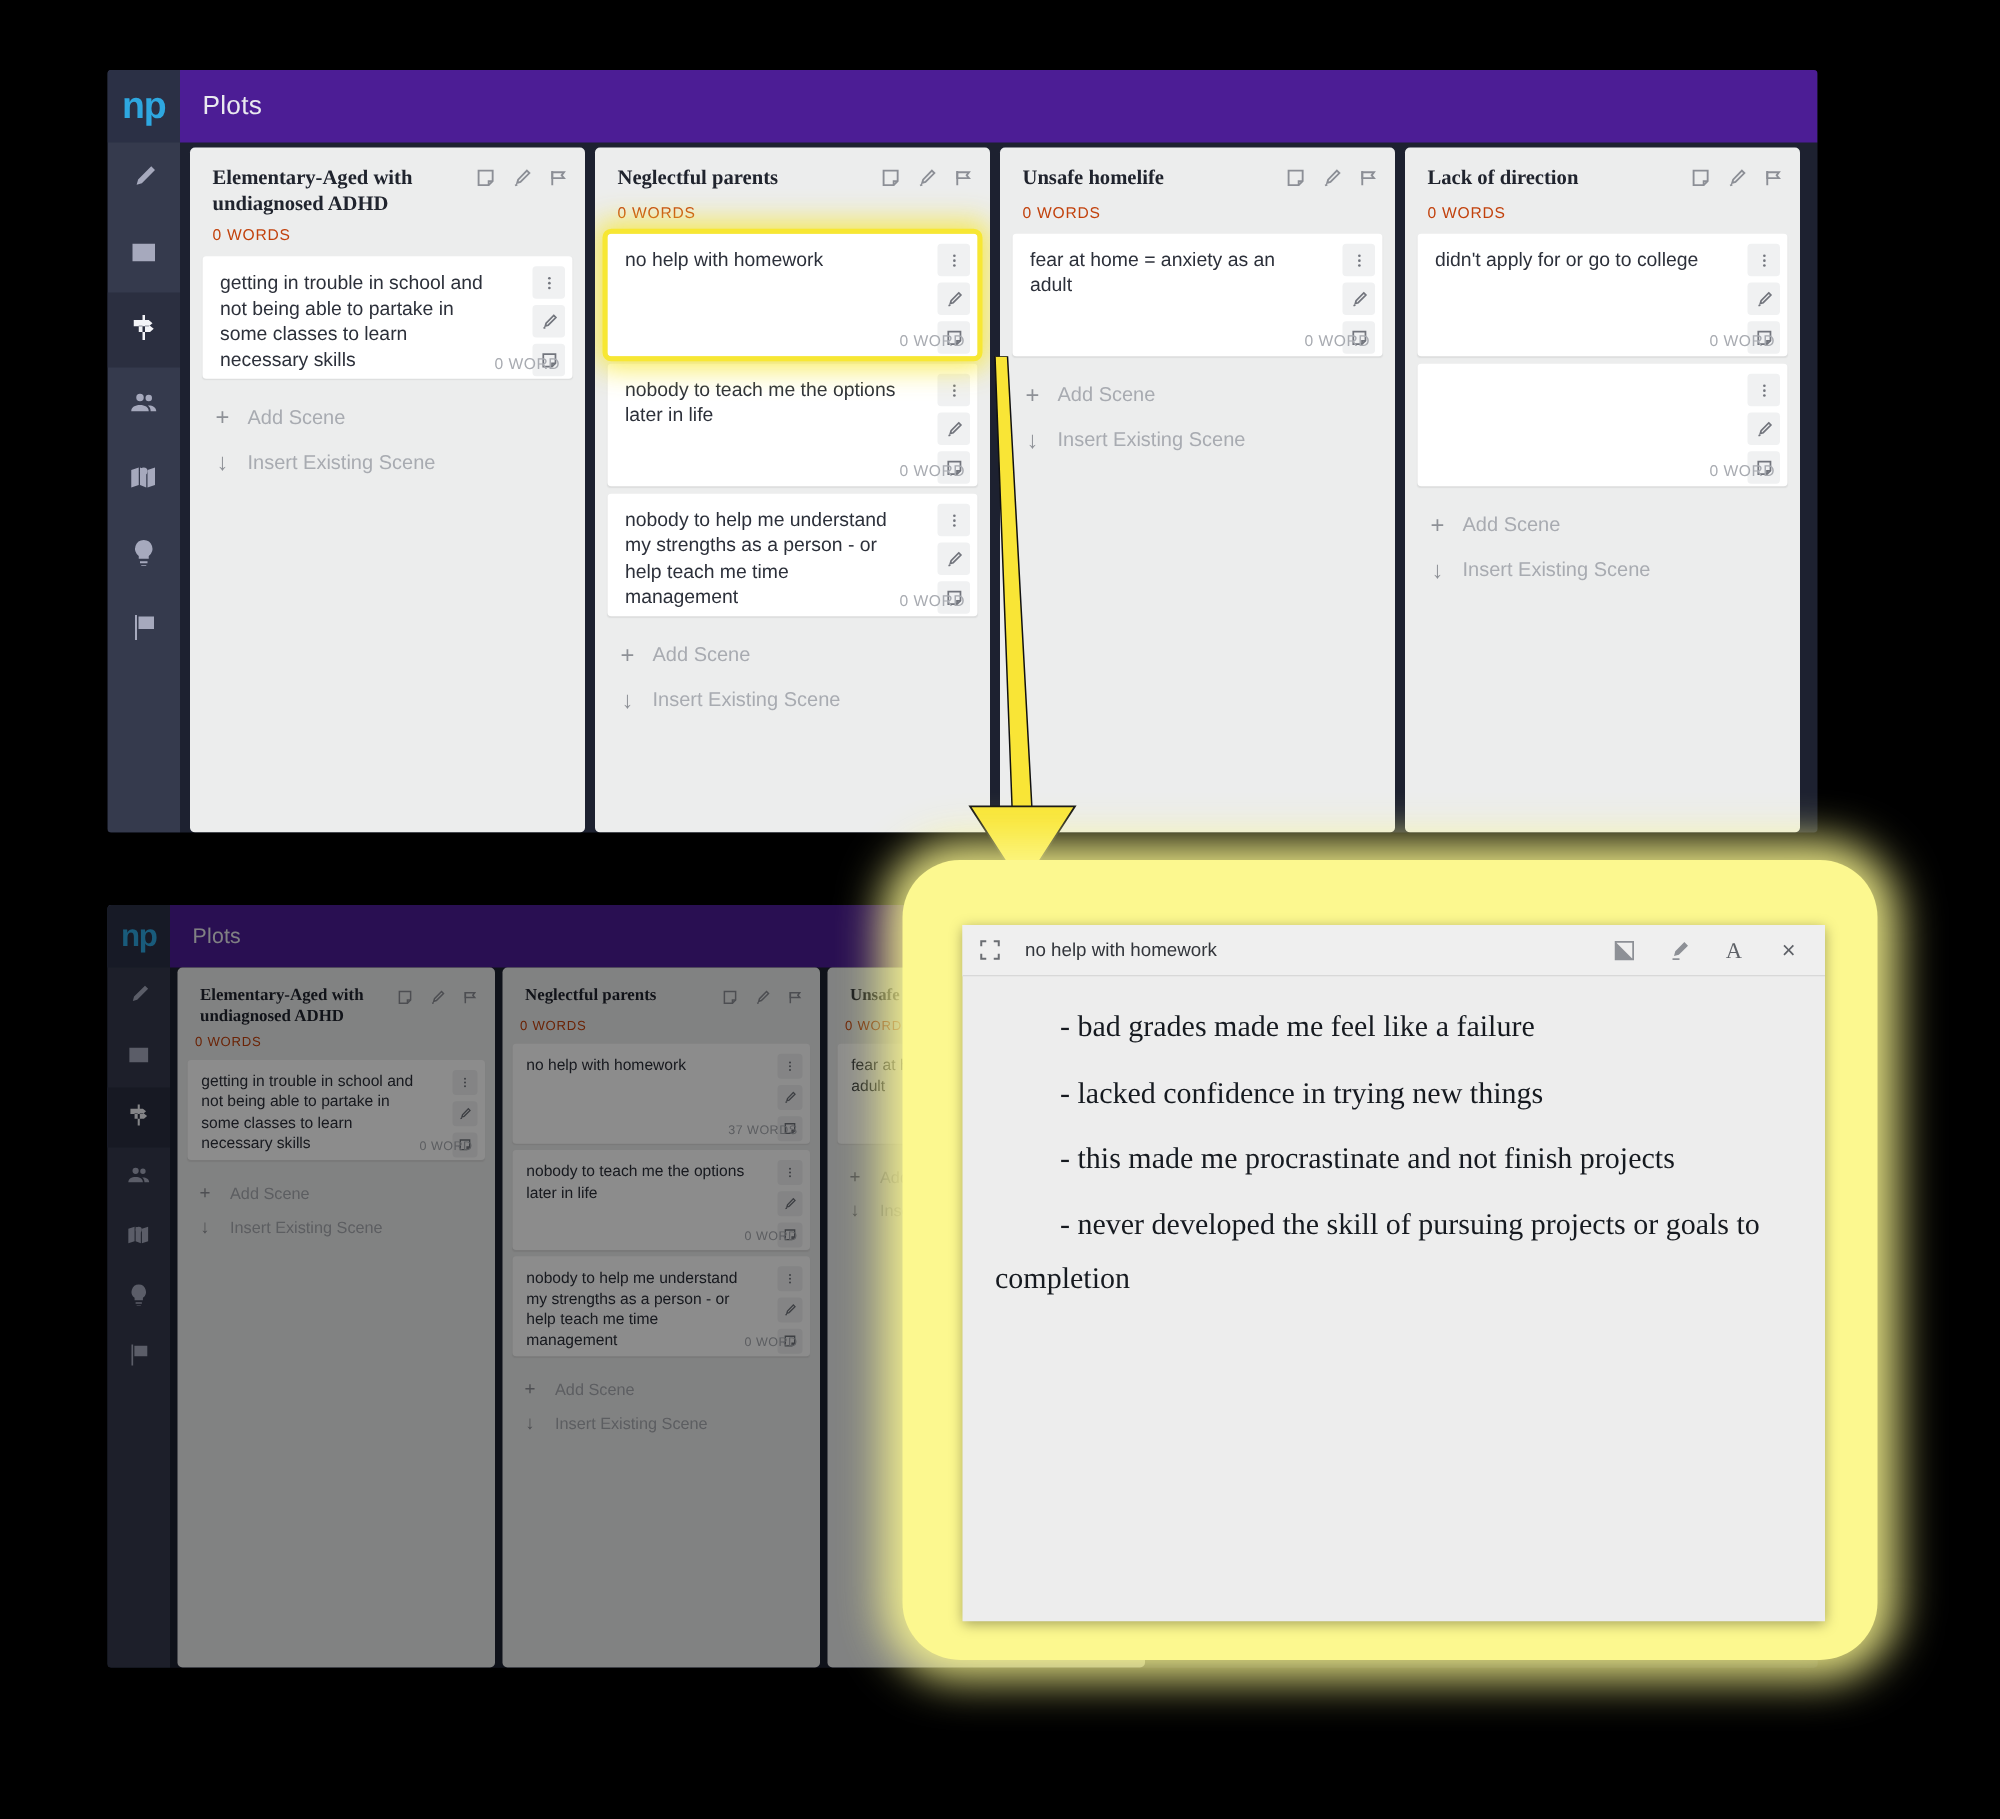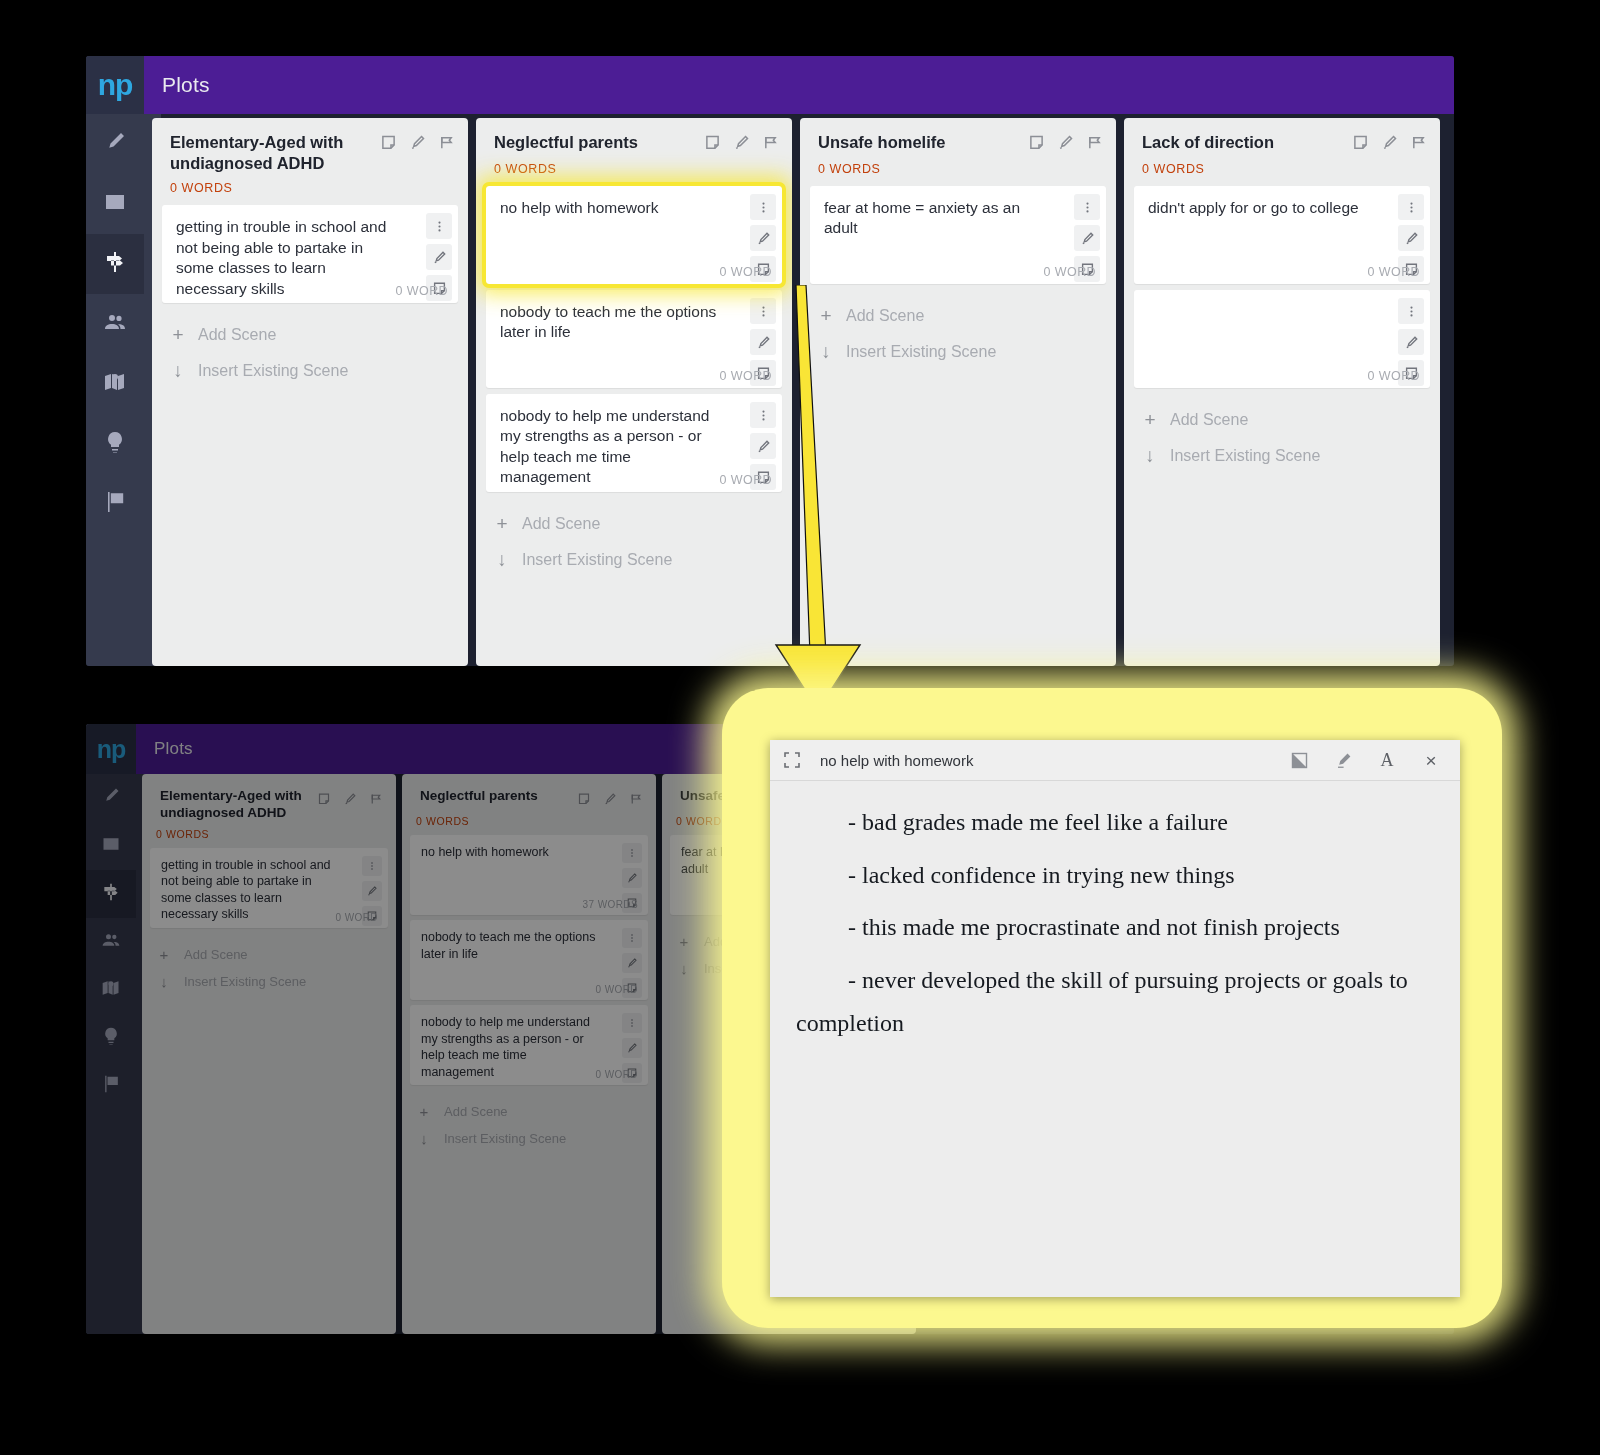--- a/index.html
+++ b/index.html
@@ -2,41 +2,41 @@
 <html><head>
 <meta charset="utf-8">
 <style>
   html,body{margin:0;padding:0;background:#000;}
   body{width:1600px;height:1455px;position:relative;overflow:hidden;
        font-family:"Liberation Sans", sans-serif;}
 
   
   .window{position:absolute;background:#1d2130;overflow:hidden;}
 
-  .wb-sidebar{position:absolute;left:0;top:0;bottom:0;width:58px;background:#353a4d;padding-left:17px;}
+  .wb-sidebar{position:absolute;left:0;top:0;bottom:0;width:58px;background:#353a4d;}
   .wb-logo{position:absolute;left:0;top:0;width:58px;height:58px;display:flex;
            align-items:center;justify-content:center;background:#2b3045;}
   .wb-logo span{color:#2ea7e0;font-size:30px;font-weight:700;letter-spacing:-1px;line-height:1;}
   .nav-list{position:absolute;top:58px;left:0;width:58px;}
   .nav-item{width:58px;height:60px;display:flex;align-items:center;justify-content:center;cursor:pointer;}
   .nav-item.active{background:#2b2f40;}
   .nav-item svg{width:24px;height:24px;fill:#a6a9bd;}
   .nav-item.active svg{fill:#f2f3f7;}
 
   .wb-topbar{position:absolute;left:58px;top:0;right:0;height:58px;background:#4c1d95;
              display:flex;align-items:center;}
   .wb-title{color:#e9eaef;font-size:21px;padding-left:18px;letter-spacing:.2px;}
 
   .board{position:absolute;left:58px;top:58px;right:0;bottom:0;display:flex;gap:8px;padding-left:8px;}
 
   
   .col{background:#eceded;border-radius:4px;flex:0 0 auto;display:flex;flex-direction:column;
        overflow:hidden;}
   .col-head{display:flex;align-items:flex-start;padding:14px 14px 2px 18px;gap:8px;}
-  .col-title{flex:1;font-size:16.5px;font-weight:700;color:#20242e;line-height:1.25;}
+  .col-title{flex:1;font-size:16.5px;font-weight:700;color:#20242e;line-height:1.25;font-family:Liberation Serif, serif;}
   .col-head-icons{display:flex;gap:14px;padding-top:3px;}
   .col-head-icons svg{width:15px;height:15px;fill:none;stroke:#8c8f96;stroke-width:1.6;}
   .col-words{padding:6px 18px 10px 18px;font-size:12.5px;color:#c2410c;letter-spacing:.6px;}
 
   .scene{background:#fff;margin:0 10px 6px 10px;border-radius:3px;position:relative;
          min-height:98px;box-shadow:0 1px 1px rgba(0,0,0,.07);}
   .scene-text{padding:12px 62px 4px 14px;font-size:15.5px;color:#2c303a;line-height:1.32;}
   .scene-actions{position:absolute;right:6px;top:8px;display:flex;flex-direction:column;gap:5px;}
   .sa{width:26px;height:26px;border-radius:3px;background:#f0f1f2;display:flex;
       align-items:center;justify-content:center;cursor:pointer;}

